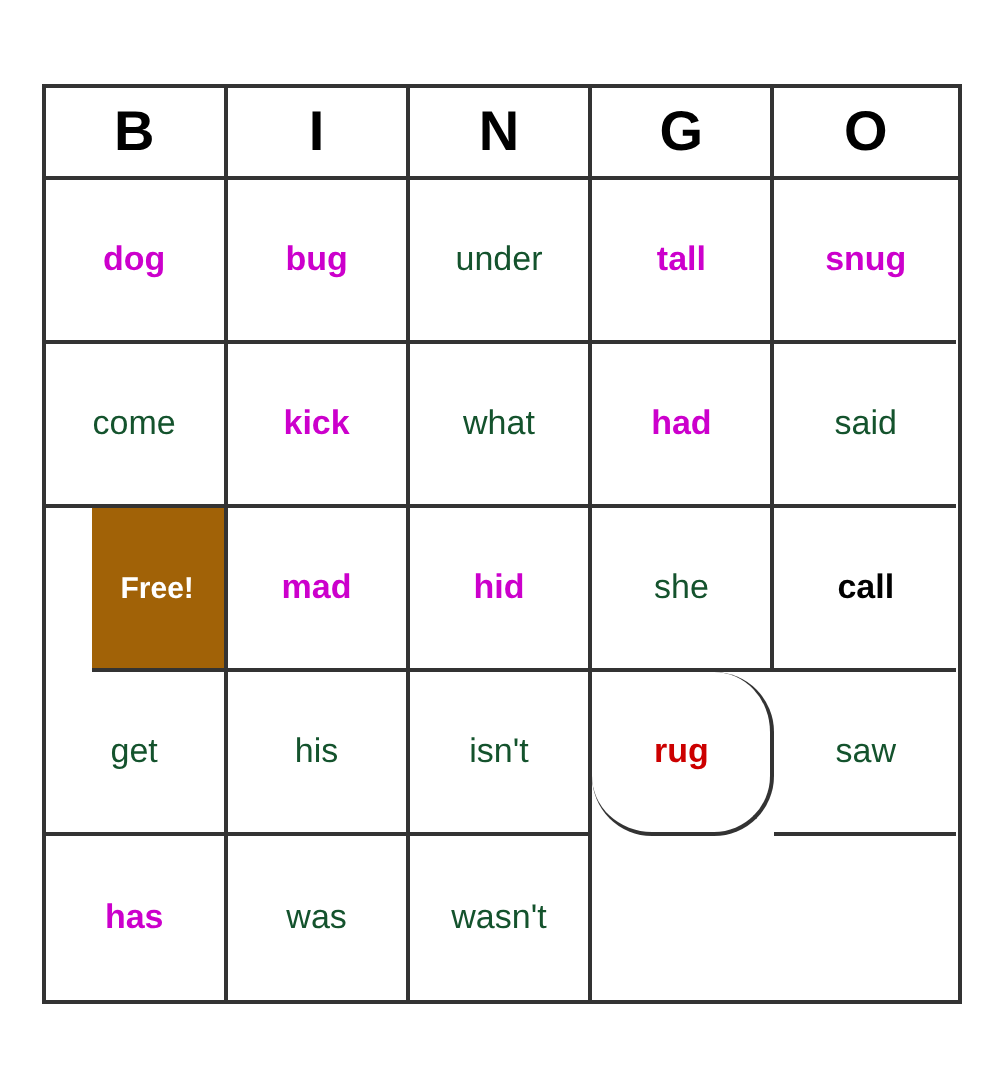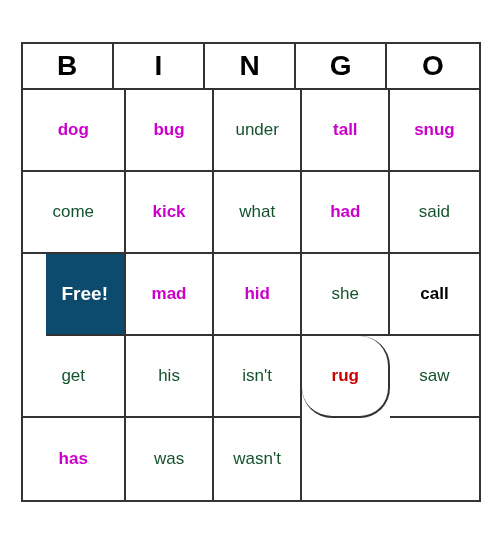--- a/index.html
+++ b/index.html
@@ -33,38 +33,38 @@
       border-right: none;
     }
     .bingo-grid {
       display: grid;
       grid-template-columns: repeat(5, 1fr);
     }
     .bingo-cell {
       border-right: 2px solid #333;
       border-bottom: 2px solid #333;
       text-align: center;
-      padding: 10px 16px;
+      padding: 10px 4px;
       font-size: 17px;
       min-height: 82px;
       display: flex;
       align-items: center;
       justify-content: center;
     }
     .bingo-cell:nth-child(5n) {
       border-right: none;
     }
     .bingo-grid .bingo-cell:nth-child(n+21) {
       border-bottom: none;
     }
     .bold-purple { font-weight: bold; color: #cc00cc; }
     .bold-black  { font-weight: bold; color: #000; }
     .normal      { font-weight: normal; color: #14532d; }
     .red-bold    { font-weight: bold; color: #cc0000; border-radius: 30px; }
-    .free-cell   { background-color: #0c4a6e; color: #fff; font-weight: bold; font-size: 19px; margin-left: 23px; }
+    .free-cell   { background-color: #a16207; color: #fff; font-weight: bold; font-size: 15px; margin-left: 23px; }
   </style>
 </head>
 <body>
 
 <div class="bingo-card">
   <div class="bingo-header">
   <div class="bingo-header-cell">B</div>
       <div class="bingo-header-cell">I</div>
       <div class="bingo-header-cell">N</div>
       <div class="bingo-header-cell">G</div>

